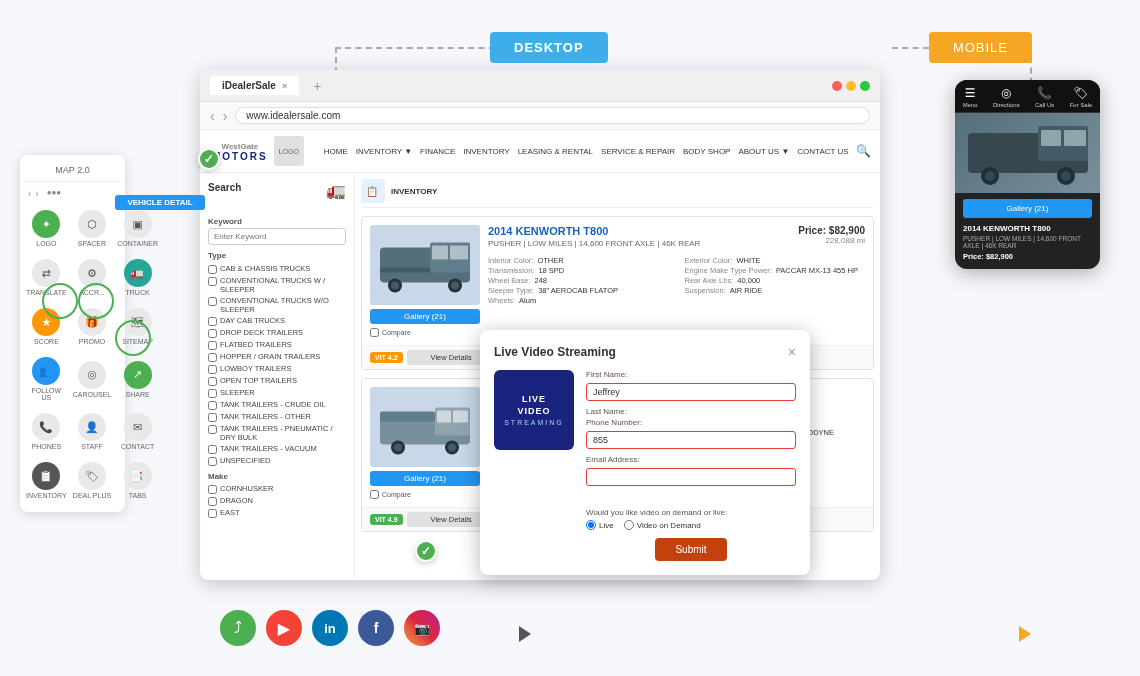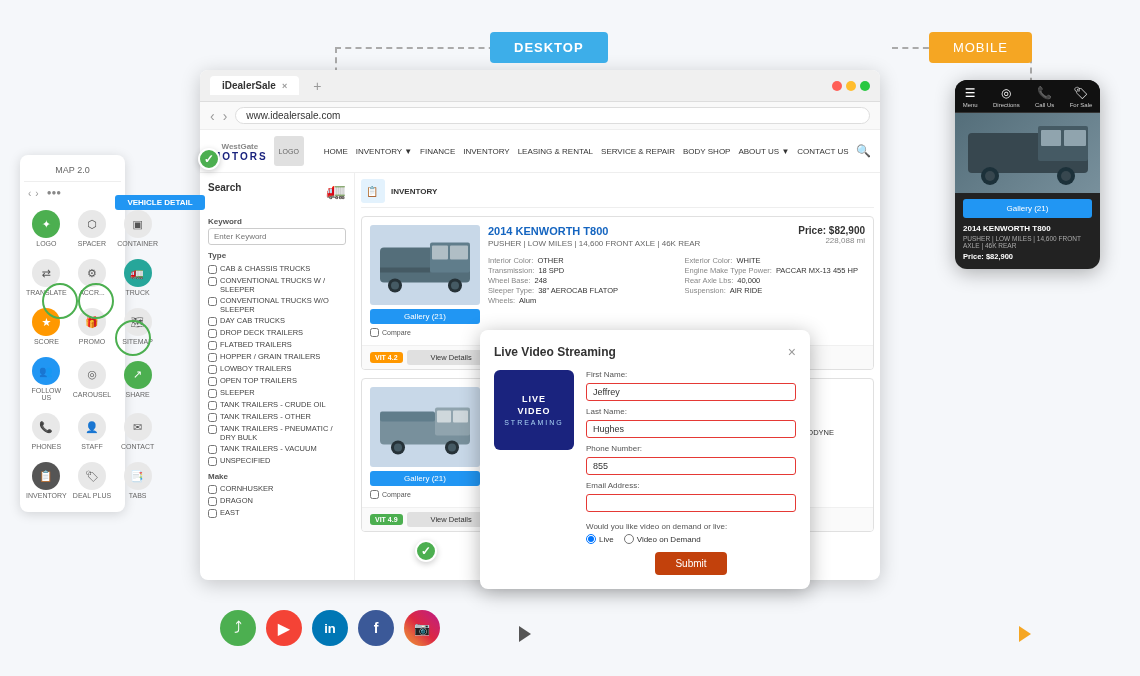--- a/index.html
+++ b/index.html
@@ -514,21 +514,21 @@
       border-radius: 3px;
       padding: 3px 6px;
       font-size: 9px;
       color: #333;
       margin-bottom: 6px;
       background: white;
     }
     .lvs-radio-row {
       font-size: 8px;
       color: #555;
-      margin-top: 4px;
+      margin-top: 16px;
     }
     .lvs-radio-options {
       display: flex;
       gap: 10px;
       margin-top: 3px;
     }
     .lvs-radio-option {
       display: flex;
       align-items: center;
       gap: 3px;
@@ -1098,21 +1098,20 @@
       <div class="lvs-logo-text">
         <div>LIVE</div>
         <div>VIDEO</div>
       </div>
       <div class="lvs-logo-sub">STREAMING</div>
     </div>
     <div class="lvs-form">
       <label class="lvs-field-label">First Name:</label>
       <input class="lvs-input" type="text" value="Jeffrey" style="">
       <label class="lvs-field-label">Last Name:</label>
-      <input class="lvs-input" type="text" value="Hughes" style="">
       <label class="lvs-field-label">Phone Number:</label>
       <input class="lvs-input" type="text" value="855" style="">
       <label class="lvs-field-label">Email Address:</label>
       <input class="lvs-input" type="text" value="" style="">
       <div class="lvs-radio-row">
         <span>Would you like video on demand or live:</span>
         <div class="lvs-radio-options">
           <label class="lvs-radio-option">
             <input type="radio" name="video_type" checked="" style="">
             <span>Live</span>

